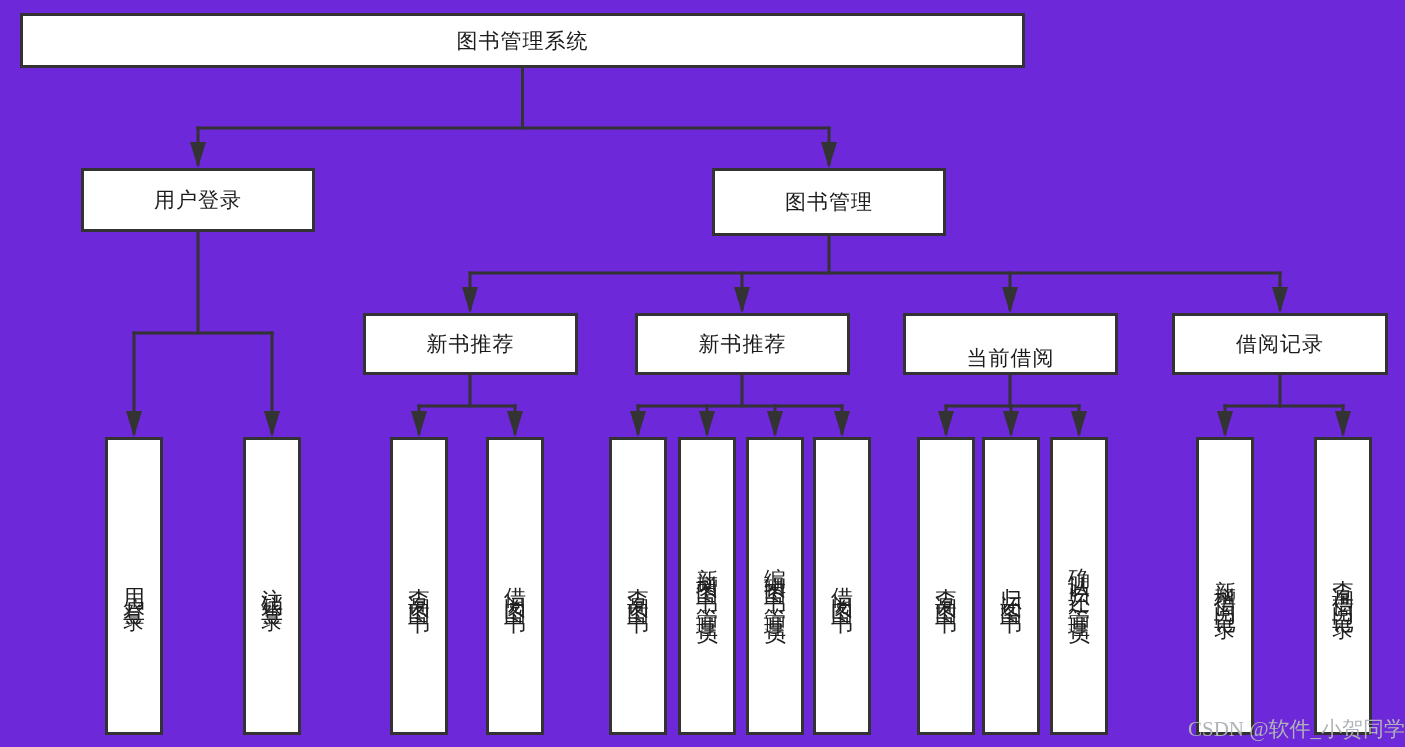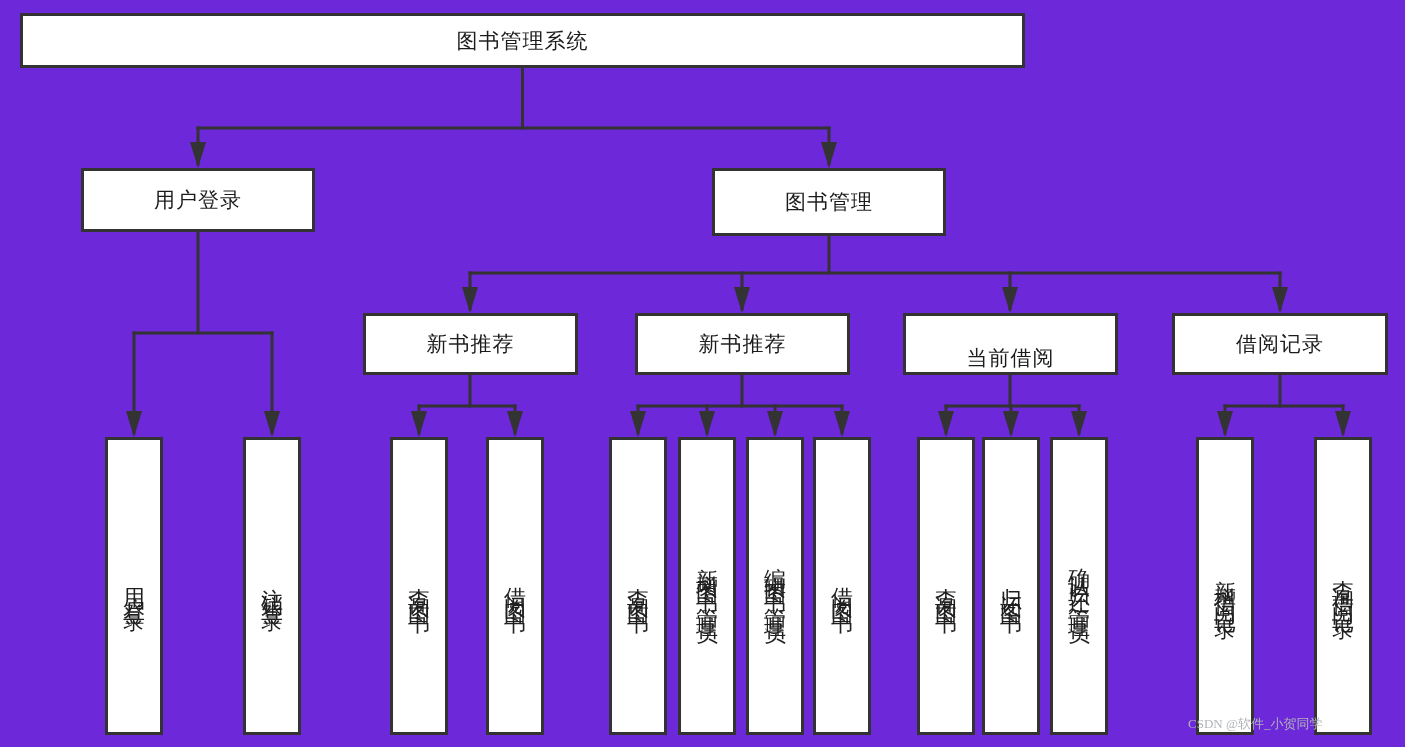--- a/index.html
+++ b/index.html
@@ -52,21 +52,21 @@
   .lf3  { left: 390px; }  .lf4  { left: 486px; }
   .lf5  { left: 609px; }  .lf6  { left: 678px; }
   .lf7  { left: 746px; }  .lf8  { left: 813px; }
   .lf9  { left: 917px; }  .lf10 { left: 982px; }
   .lf11 { left: 1050px; } .lf12 { left: 1196px; }
   .lf13 { left: 1314px; }
   .watermark {
     position: absolute;
     left: 1188px;
     top: 715px;
-    font-size: 13px;
+    font-size: 21px;
     color: #b0b4b8;
     white-space: nowrap;
     z-index: 5;
   }
 </style>
 </head>
 <body>
 
 <div class="canvas">
 

